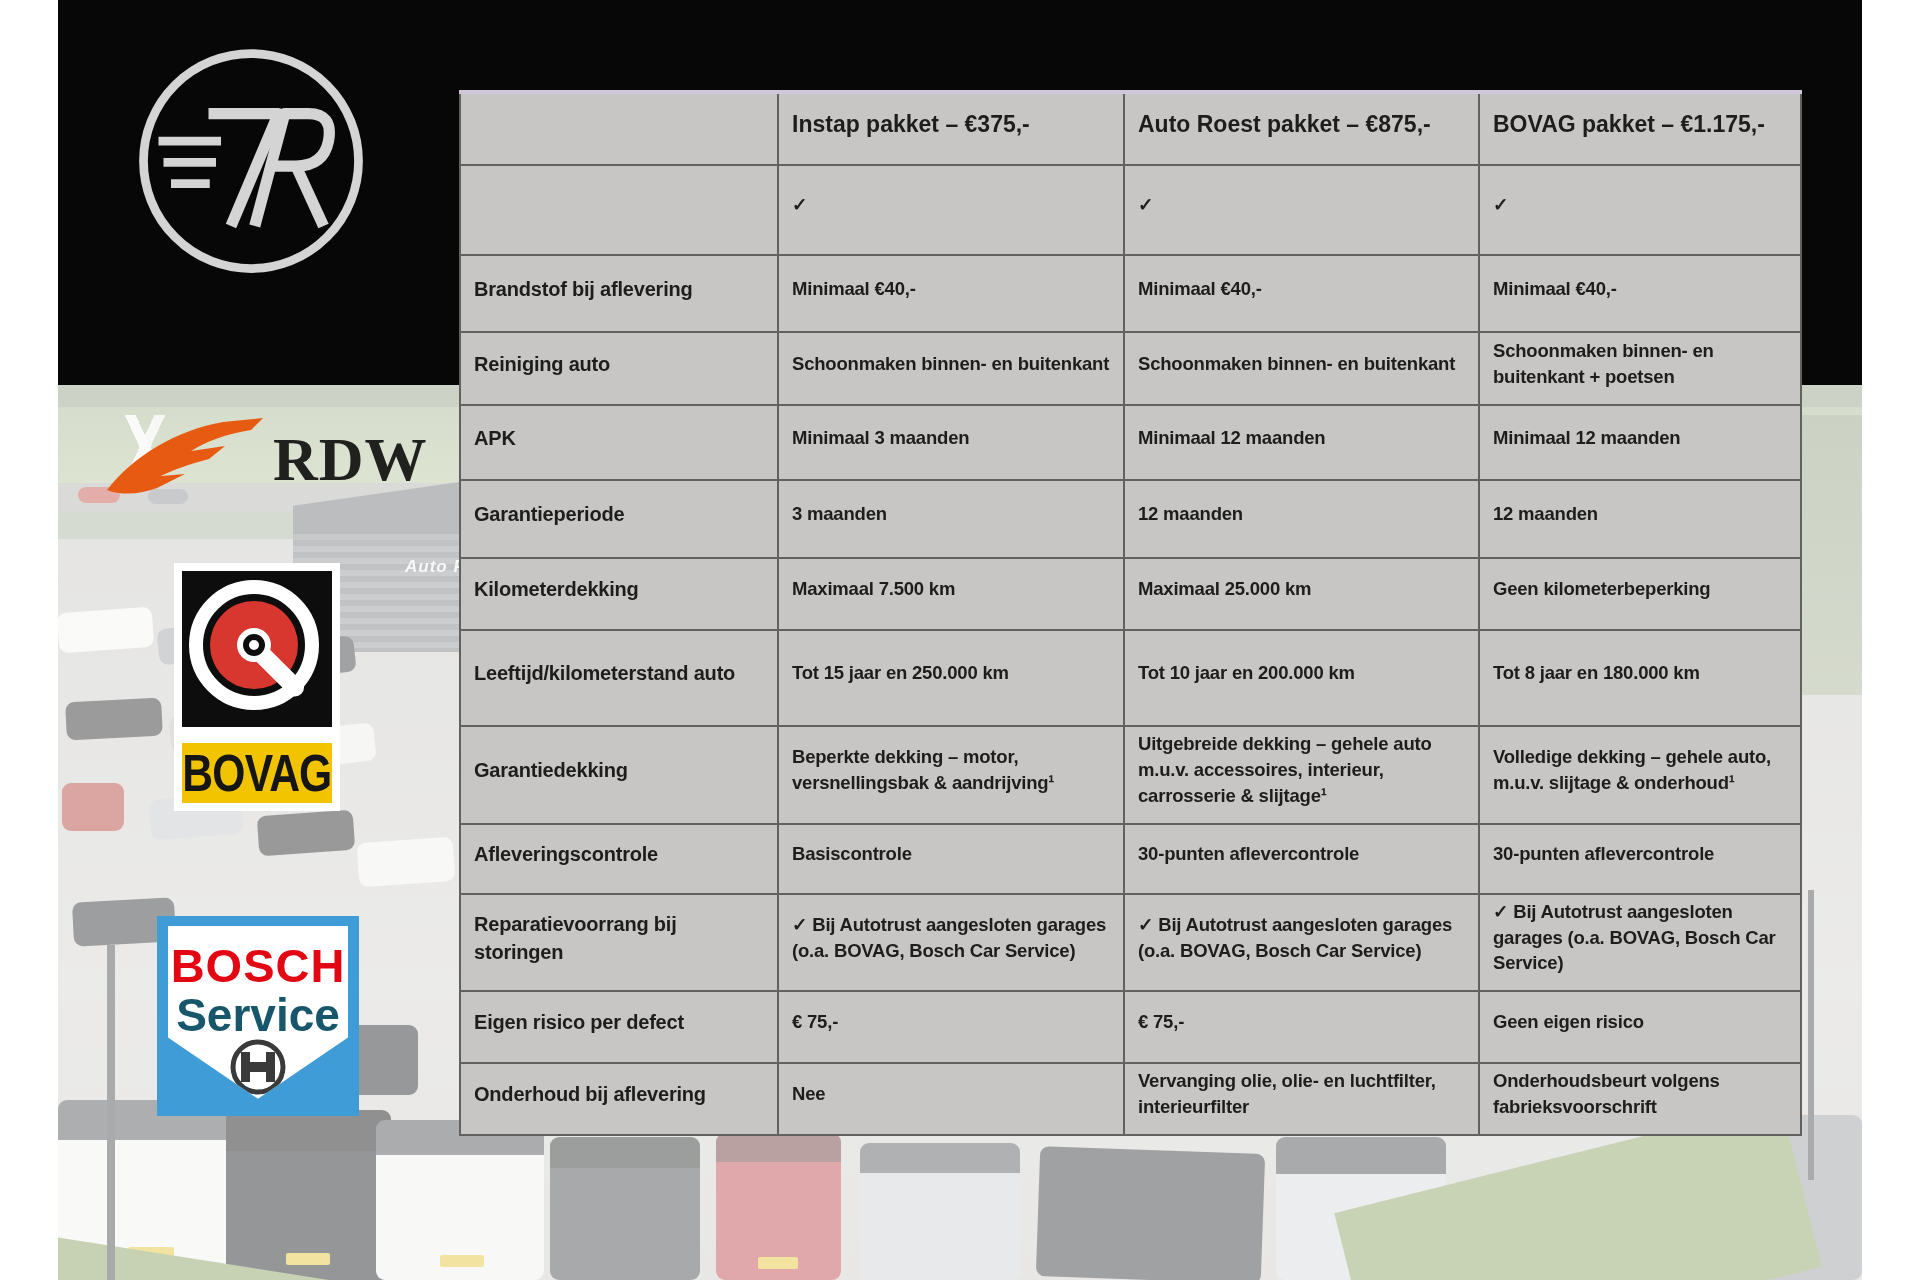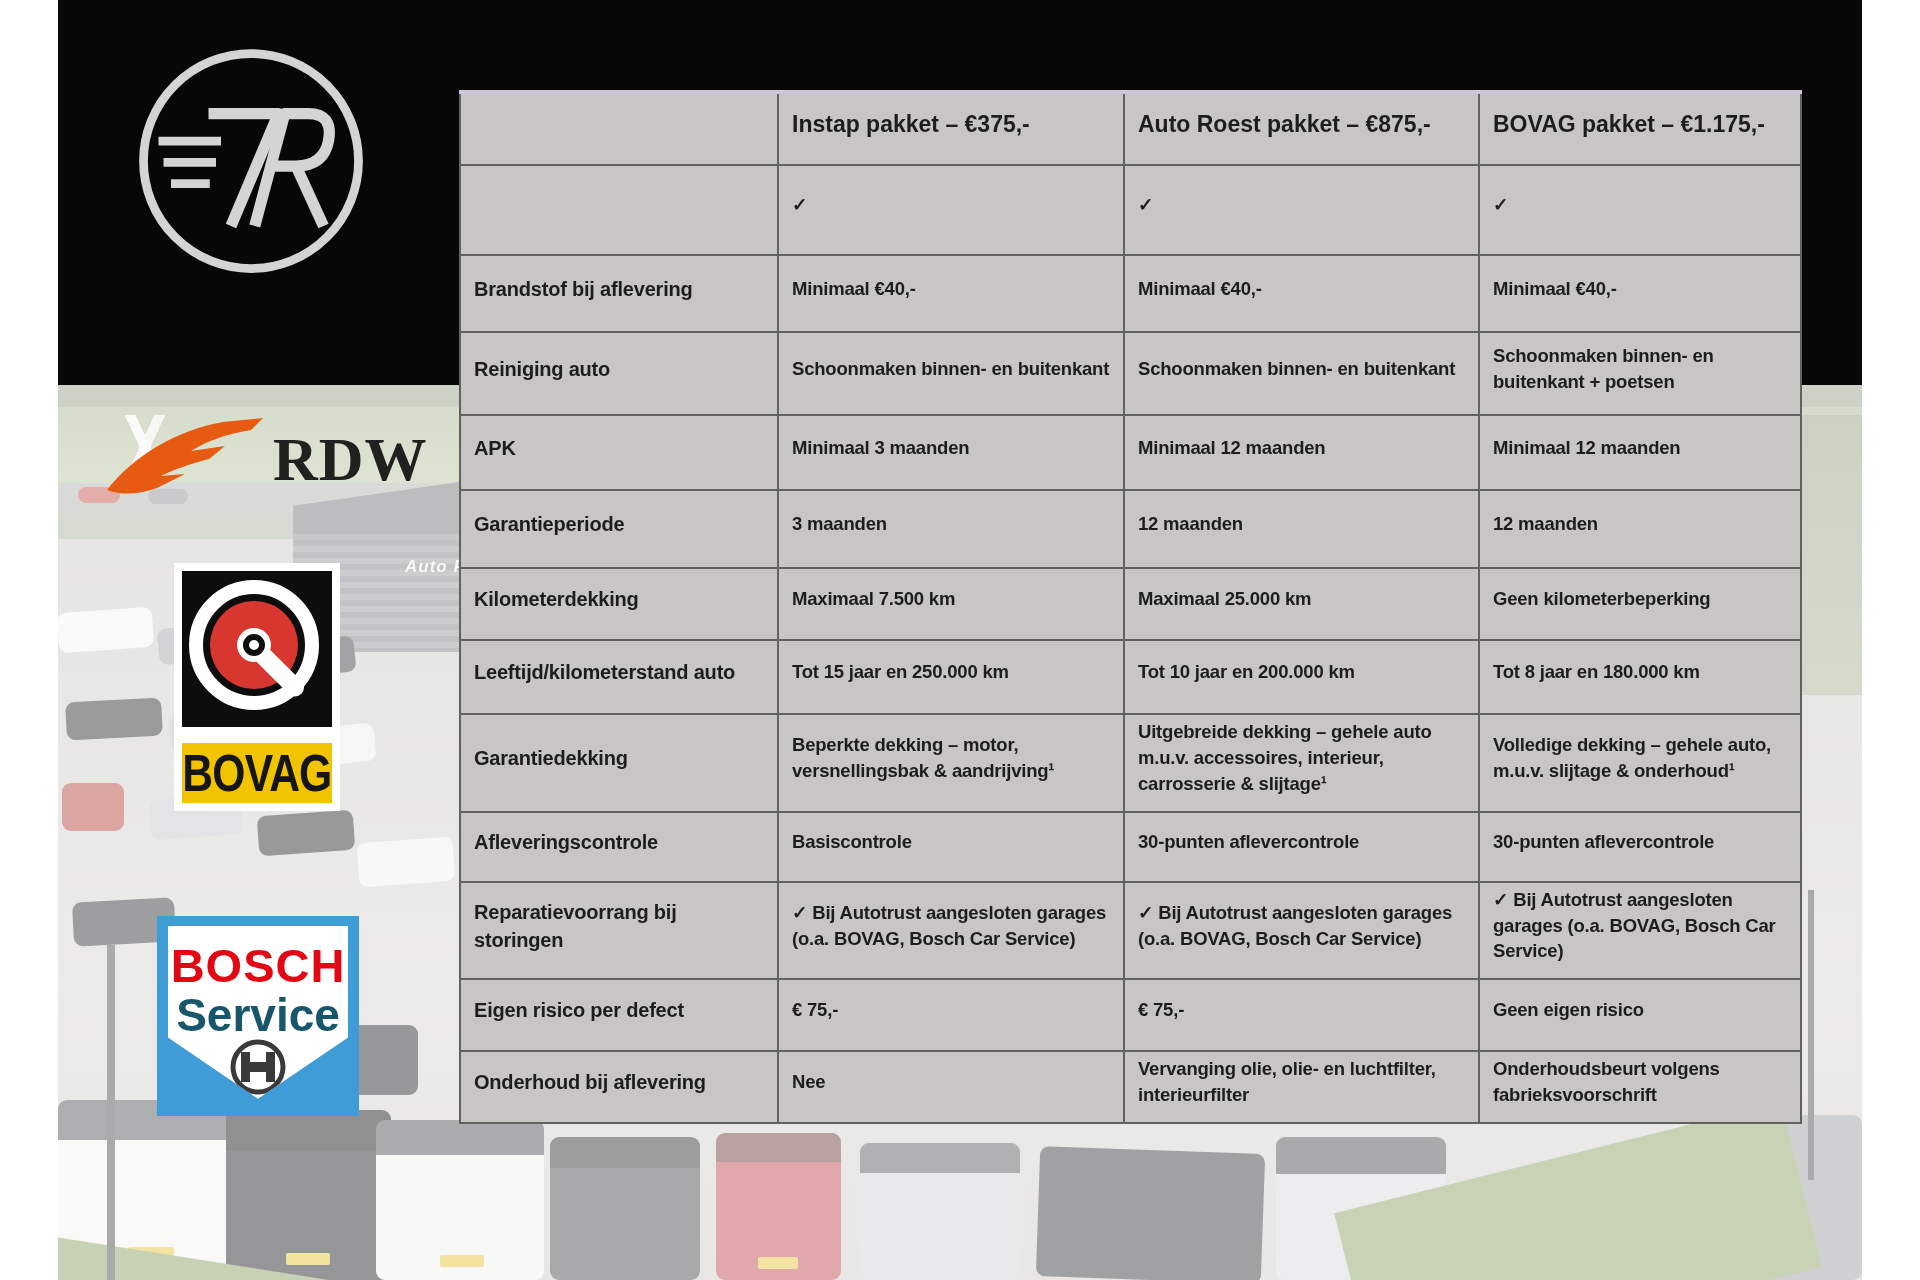--- a/index.html
+++ b/index.html
@@ -209,21 +209,21 @@
     <td>✓</td>
     <td>✓</td>
     <td>✓</td>
   </tr>
   <tr style="height:77px;">
     <td class="rowlabel">Brandstof bij aflevering</td>
     <td>Minimaal €40,-</td>
     <td>Minimaal €40,-</td>
     <td>Minimaal €40,-</td>
   </tr>
-  <tr style="height:83px;">
+  <tr style="height:73px;">
     <td class="rowlabel">Reiniging auto</td>
     <td>Schoonmaken binnen- en buitenkant</td>
     <td>Schoonmaken binnen- en buitenkant</td>
     <td>Schoonmaken binnen- en buitenkant + poetsen</td>
   </tr>
   <tr style="height:75px;">
     <td class="rowlabel">APK</td>
     <td>Minimaal 3 maanden</td>
     <td>Minimaal 12 maanden</td>
     <td>Minimaal 12 maanden</td>
@@ -233,21 +233,21 @@
     <td>3 maanden</td>
     <td>12 maanden</td>
     <td>12 maanden</td>
   </tr>
   <tr style="height:72px;">
     <td class="rowlabel">Kilometerdekking</td>
     <td>Maximaal 7.500 km</td>
     <td>Maximaal 25.000 km</td>
     <td>Geen kilometerbeperking</td>
   </tr>
-  <tr style="height:74px;">
+  <tr style="height:96px;">
     <td class="rowlabel">Leeftijd/kilometerstand auto</td>
     <td>Tot 15 jaar en 250.000 km</td>
     <td>Tot 10 jaar en 200.000 km</td>
     <td>Tot 8 jaar en 180.000 km</td>
   </tr>
   <tr style="height:96px;">
     <td class="rowlabel">Garantiedekking</td>
     <td>Beperkte dekking – motor, versnellingsbak &amp; aandrijving¹</td>
     <td>Uitgebreide dekking – gehele auto m.u.v. accessoires, interieur, carrosserie &amp; slijtage¹</td>
     <td>Volledige dekking – gehele auto, m.u.v. slijtage &amp; onderhoud¹</td>

